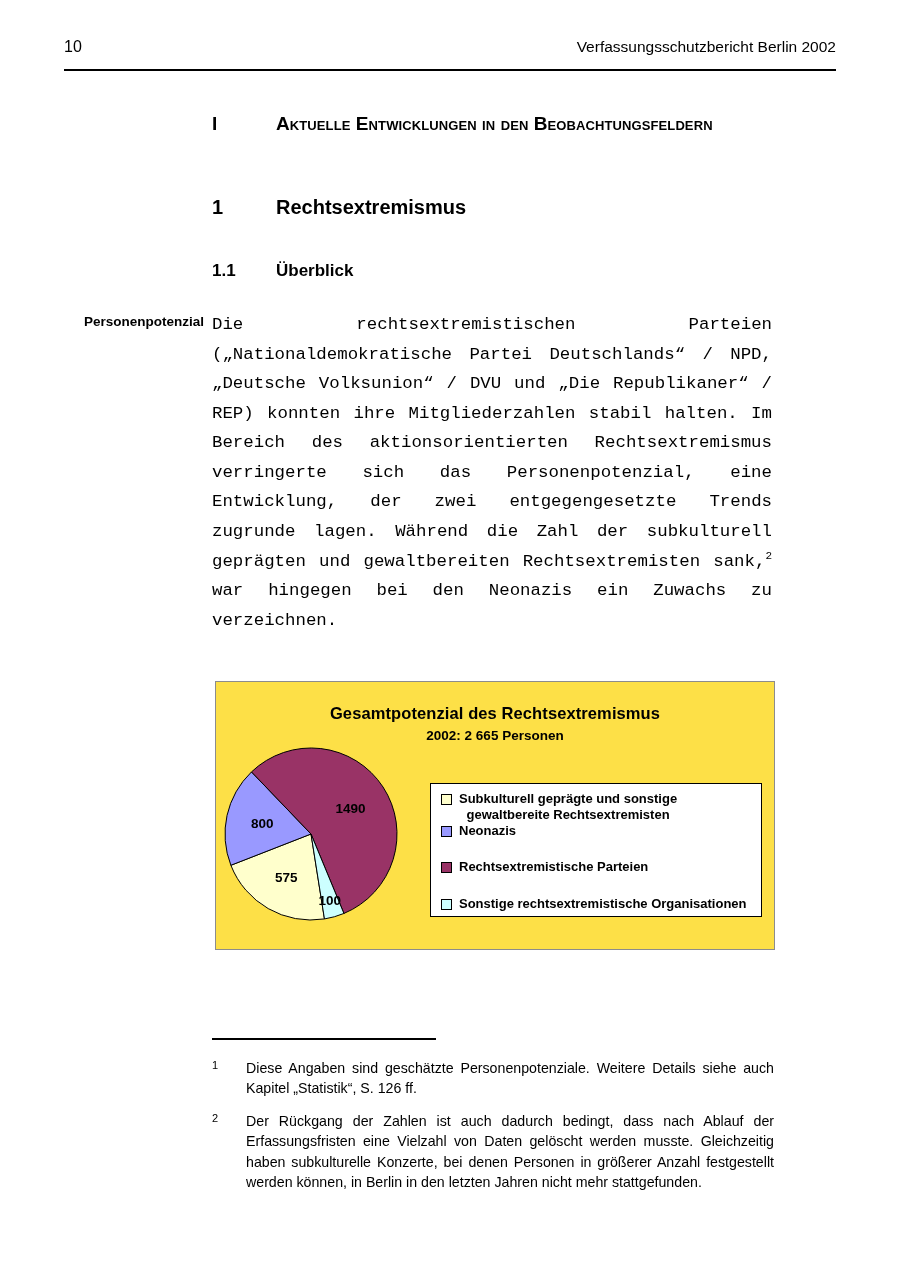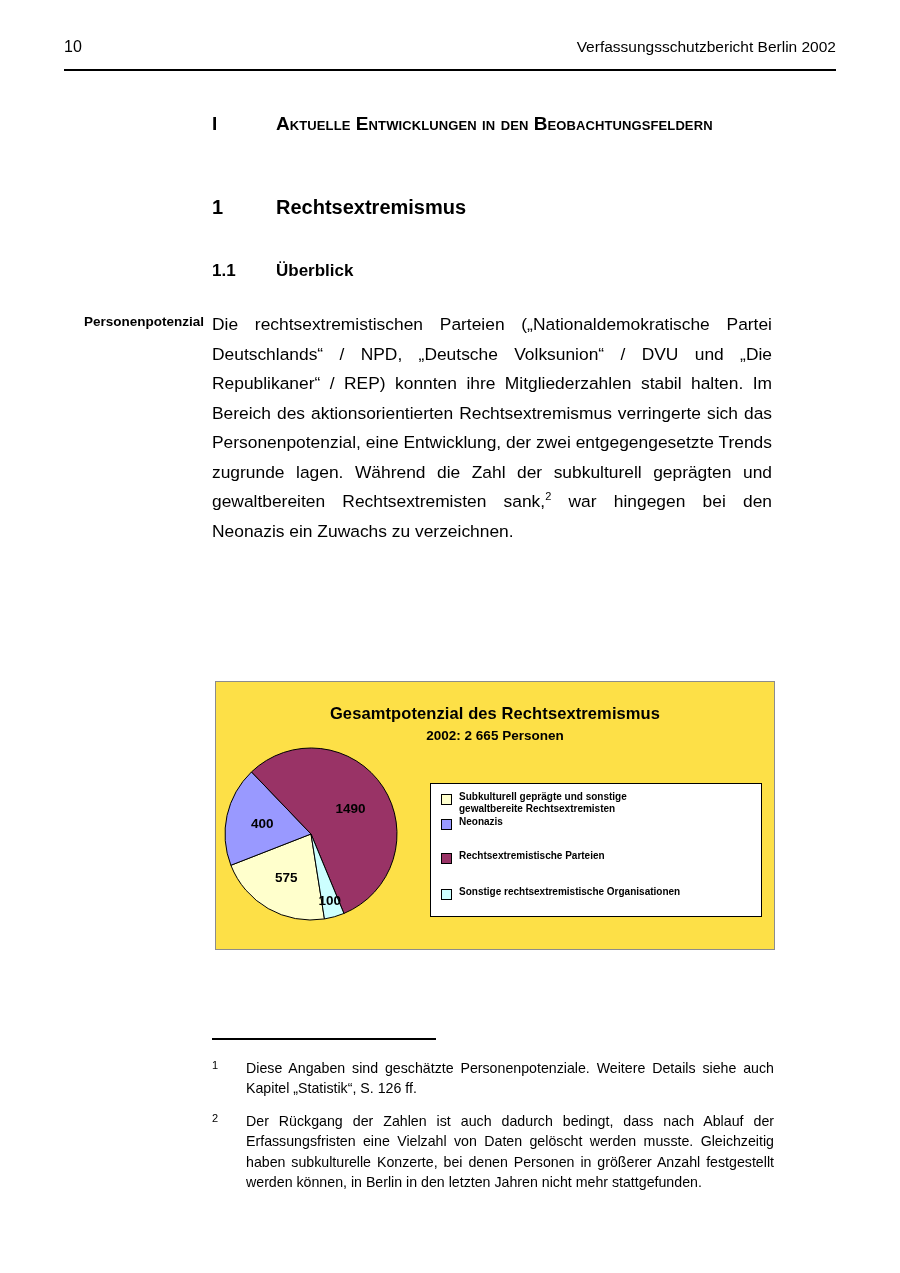--- a/index.html
+++ b/index.html
@@ -52,21 +52,21 @@
   }
 
   
   .body{
     position:absolute;left:212px;top:310px;width:560px;
     font-size:17.4px;line-height:1.70;
     text-align:justify;text-justify:inter-word;
     hyphens:none;
   }
   .body p{margin:0 0 15px 0;}
-  .body p:last-child{margin-bottom:0;}
+  .body p:last-child{margin-bottom:0;font-family:Liberation Mono, monospace;}
   sup.fn{font-size:11px;vertical-align:super;line-height:0;}
 
   
   .chart-frame{
     position:absolute;left:215px;top:681px;width:560px;height:269px;
     border:1.3px solid #8c8c8c;background:#fde047;box-sizing:border-box;
   }
   .chart-title{
     position:absolute;left:0;right:0;top:22px;text-align:center;
     font-size:16.5px;font-weight:bold;letter-spacing:.1px;
@@ -84,21 +84,21 @@
     position:absolute;left:214px;top:101px;width:332px;height:134px;
     border:1.4px solid #000;background:#fff;box-sizing:border-box;
     padding:7px 8px 6px 10px;
   }
   .legend-row{display:flex;align-items:flex-start;margin-bottom:1px;}
   .legend-row .sw{
     width:11px;height:11px;border:1px solid #000;box-sizing:border-box;
     margin:3px 7px 0 0;flex:none;
   }
   .legend-row .lb{
-    font-size:10px;font-weight:bold;line-height:1.20;
+    font-size:13px;font-weight:bold;line-height:1.20;text-align:center;
   }
   .legend-row.gap1{margin-top:20px;}
   .legend-row.gap2{margin-top:22px;}
 
   
   .fn-rule{
     position:absolute;left:212px;top:1038px;width:224px;height:1.6px;background:#000;
   }
   .footnotes{position:absolute;left:212px;top:1058px;width:562px;}
   .fn-item{display:flex;margin-bottom:13px;}
@@ -148,21 +148,21 @@
     <div class="pie-wrap">
       <svg viewBox="0 0 180 180" width="180" height="180">
         <g id="pie-slices">
             <path d="M 90 90 L 103.45336399345986 174.94119729118185 A 86 86 0 0 1 9.888986605628673 121.27659720824596 Z" fill="#FFFFCC" stroke="#000" stroke-width="1"></path>
             <path d="M 90 90 L 9.888986605628673 121.27659720824596 A 86 86 0 0 1 30.492762731233796 27.912249898721875 Z" fill="#9999FF" stroke="#000" stroke-width="1"></path>
             <path d="M 90 90 L 30.492762731233796 27.912249898721875 A 86 86 0 1 1 122.9224826577194 169.44878939072743 Z" fill="#993366" stroke="#000" stroke-width="1"></path>
             <path d="M 90 90 L 122.9224826577194 169.44878939072743 A 86 86 0 0 1 103.45336399345987 174.94119729118182 Z" fill="#CCFFFF" stroke="#000" stroke-width="1"></path>
           </g>
       </svg>
       <span class="pie-label" id="lbl0" style="left: 65.1832px; top: 133.268px; transform: translate(-50%, -50%);">575</span>
-      <span class="pie-label" id="lbl1" style="left: 41.2919px; top: 79.251px; transform: translate(-50%, -50%);">400</span>
+      <span class="pie-label" id="lbl1" style="left: 41.2919px; top: 79.251px; transform: translate(-50%, -50%);">800</span>
       <span class="pie-label" id="lbl2" style="left: 129.603px; top: 64.1373px; transform: translate(-50%, -50%);">1490</span>
       <span class="pie-label" id="lbl3" style="left: 108.68px; top: 156.216px; transform: translate(-50%, -50%);">100</span>
     </div>
 
     <div class="legend">
       <div class="legend-row">
         <span class="sw" id="sw0" style="background: rgb(255, 255, 204);"></span>
         <span class="lb">
           <span>Subkulturell geprägte und sonstige</span><br>
           <span>gewaltbereite Rechtsextremisten</span>

